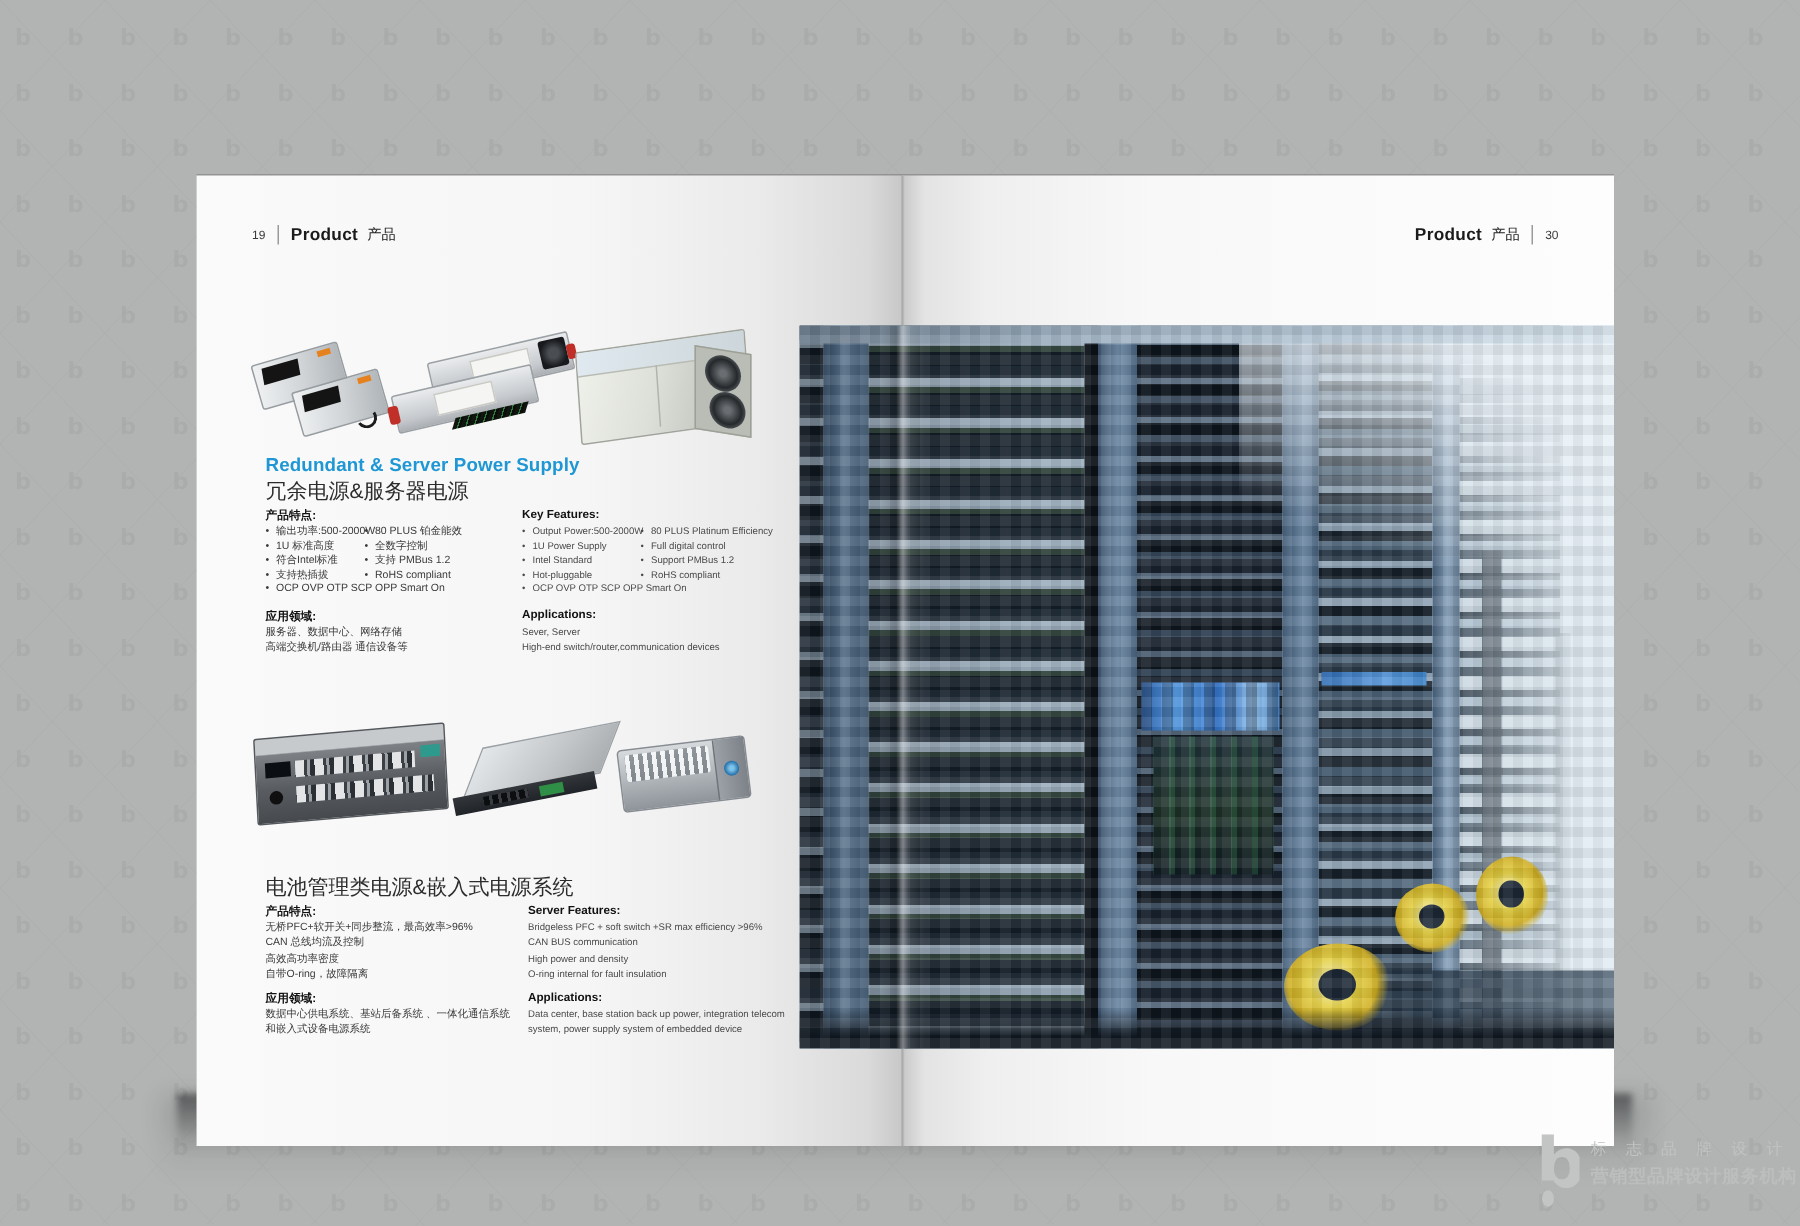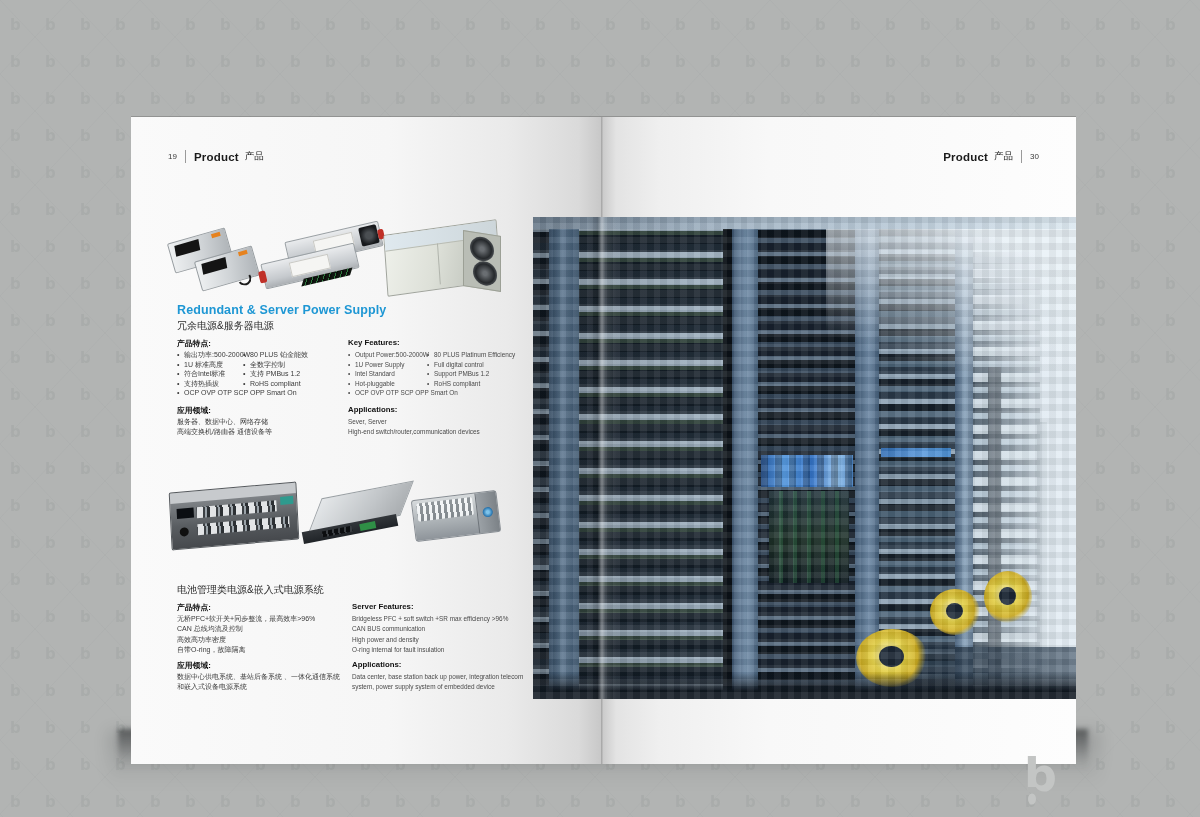--- a/index.html
+++ b/index.html
@@ -23,21 +23,21 @@
   .hdr{display:flex;align-items:center;color:#1b1b1b;}
   .hdr .pnum{font-size:8px;color:#3a3a3a;}
   .hdr .hsep{height:13px;border-left:1px solid #9a9a9a;margin:0 8px;}
   .hdr .htitle{font-size:11.5px;font-weight:bold;letter-spacing:.2px;}
   .hdr .hcn{font-size:9.5px;margin-left:6px;}
   #hdrL{left:37px;top:33px;}
   #hdrR{right:37px;top:33px;}
 
   
   .h-blue{font-size:12.5px;font-weight:bold;color:#1e97d4;letter-spacing:.1px;}
-  .sub-cn{font-size:10px;color:#2c2c2c;}
+  .sub-cn{font-size:14px;color:#2c2c2c;}
   .lblB{font-size:7.8px;font-weight:bold;color:#111;}
   .cnTxt{font-size:7px;color:#3a3a3a;line-height:9.6px;}
   .enTxt{font-size:6.4px;color:#4a4a4a;line-height:9.6px;}
   .enTxt2{font-size:6.4px;color:#4a4a4a;line-height:10.4px;}
   .cnTxt2{font-size:7px;color:#3a3a3a;line-height:10.4px;}
   ul.feat{margin:0;padding:0;list-style:none;}
   ul.feat li{position:relative;padding-left:7px;margin:0;}
   ul.feat li::before{content:"•";position:absolute;left:0;top:0;}
 
   
@@ -329,15 +329,19 @@
     <div class="abs spineSeg" style="top:0;height:100px;"></div>
     <div class="abs spineSeg" style="top:582px;height:65px;"></div>
   </div>
 
   <div class="abs" id="wm">
     <svg width="38" height="58">
       <text x="2" y="44" font-family="DejaVu Sans,sans-serif" font-weight="bold" font-size="46" fill="#c3c5c4">b</text>
       <rect x="6" y="40" width="8" height="5" fill="#b2b4b3"></rect>
       <ellipse cx="10" cy="52" rx="4" ry="5.5" fill="#c3c5c4"></ellipse>
     </svg>
+    <div class="wtxt">
+      <div class="l1">标 志 品 牌 设 计</div>
+      <div class="l2">营销型品牌设计服务机构</div>
+    </div>
   </div>
 
 </div>
 
 </body></html>

